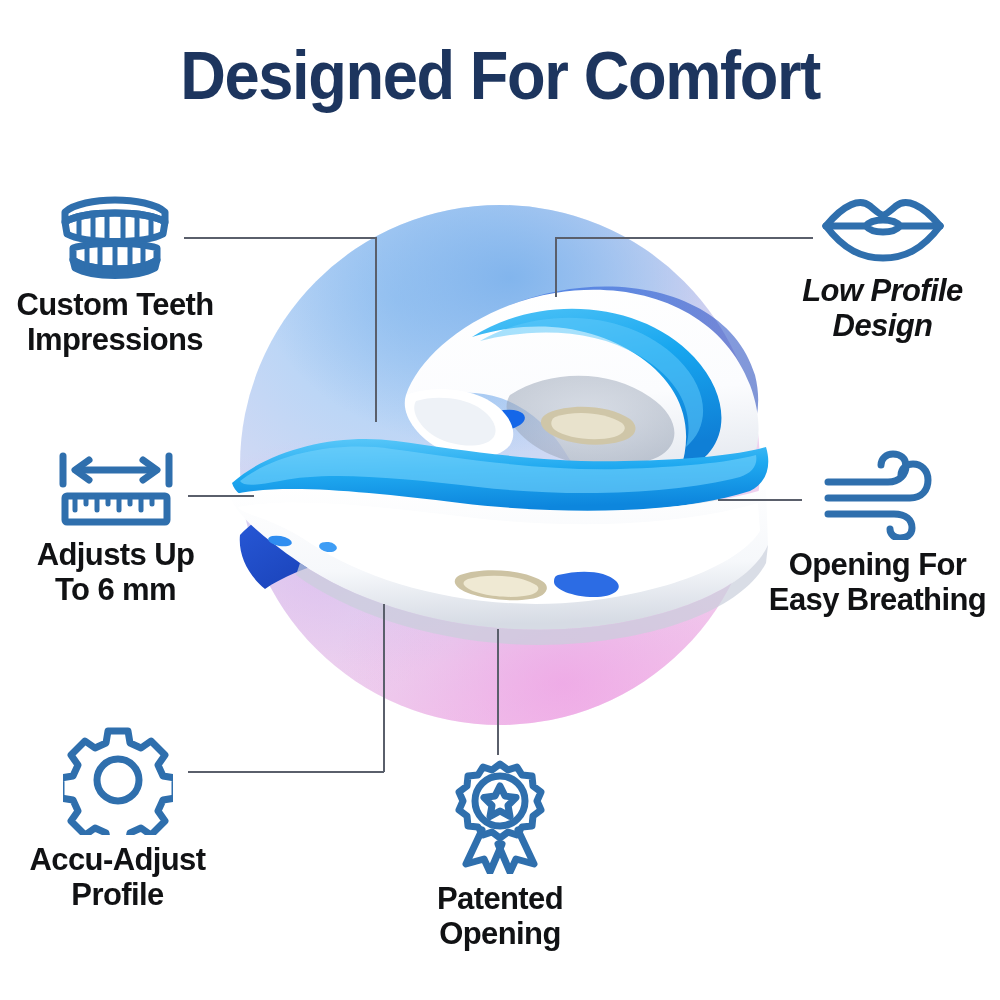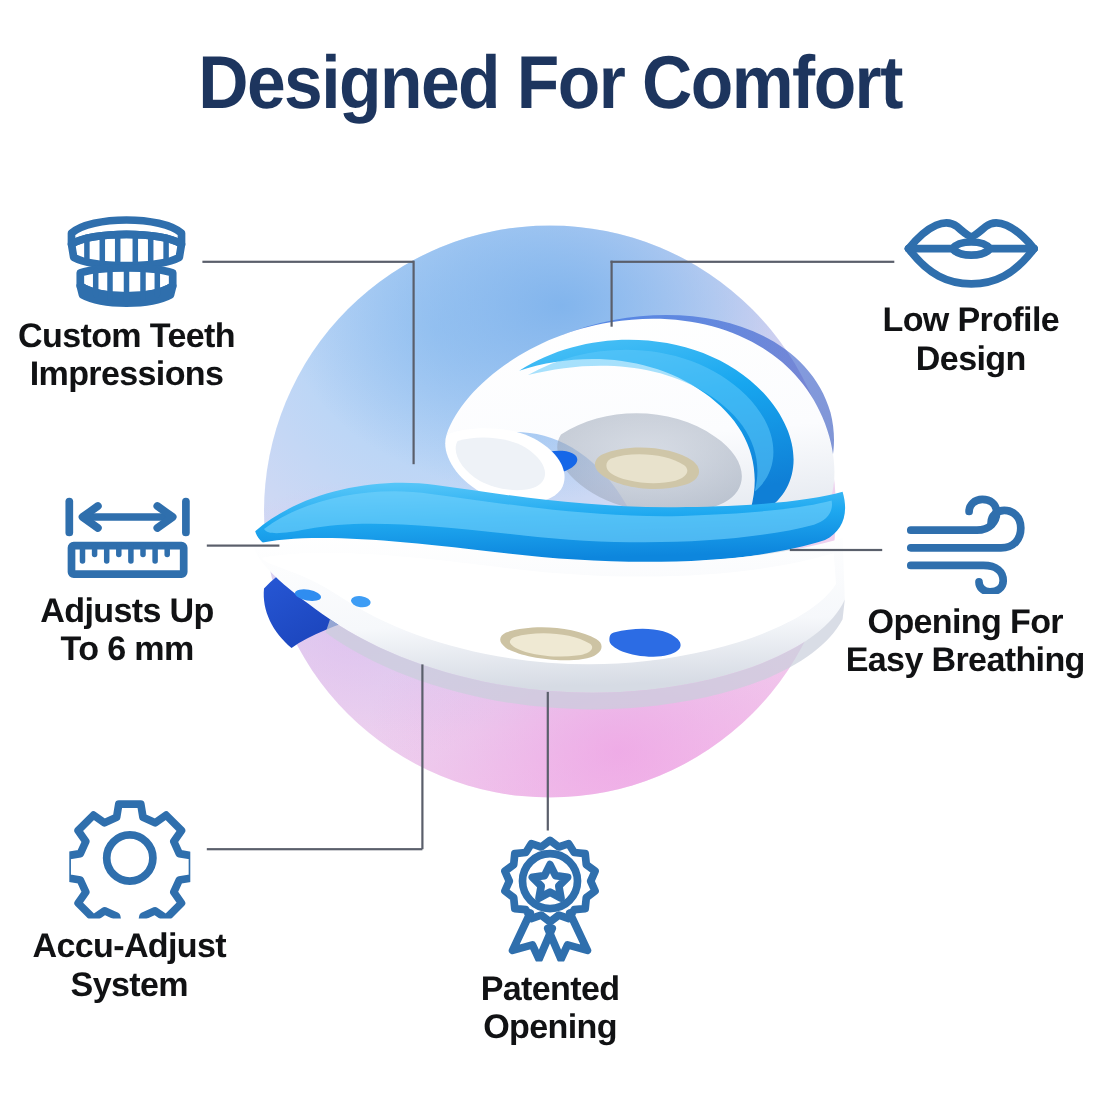--- a/index.html
+++ b/index.html
@@ -64,21 +64,21 @@
     font-weight:bold;
     color:#111214;
     letter-spacing:-0.6px;
     white-space:pre-line;
     font-family:"Liberation Sans","DejaVu Sans",sans-serif;
   }
 
   #f-teeth   {left:-5px; top:188px; width:240px;}
   #f-ruler   {left:8px;  top:450px; width:215px;}
   #f-gear    {left:5px;  top:725px; width:225px;}
-  #f-lips    {left:765px;top:188px; width:235px;}
+  #f-lips    {left:765px;top:188px; width:235px;font-style:italic;}
   #f-wind    {left:755px;top:450px; width:245px;}
   #f-patent  {left:385px;top:758px; width:230px;}
 
   
   .ico{stroke:#2f6fad;fill:none;stroke-width:7;stroke-linecap:round;stroke-linejoin:round;}
   .ico-thin{stroke:#2f6fad;fill:none;stroke-width:5;stroke-linecap:round;stroke-linejoin:round;}
 </style>
 </head>
 <body>
 
@@ -252,21 +252,21 @@
   </div>
 
   <div class="feat" id="f-gear">
     <div class="icon">
       <svg width="110" height="110" viewBox="0 0 110 110">
         <path class="ico" d="M45 6 h20 l2 12 l11 5 l10 -7 l14 14 l-7 10 l5 11 l12 2 v20 l-12 2 l-5 11 l7 10 l-14 14 l-10 -7 l-11 5 l-2 12 h-20 l-2 -12 l-11 -5 l-10 7 l-14 -14 l7 -10 l-5 -11 l-12 -2 v-20 l12 -2 l5 -11 l-7 -10 l14 -14 l10 7 l11 -5 Z"></path>
         <circle class="ico" cx="55" cy="55" r="21"></circle>
       </svg>
     </div>
     <div class="caption">Accu-Adjust
-System</div>
+Profile</div>
   </div>
 
   <div class="feat" id="f-lips">
     <div class="icon">
       <svg width="130" height="78" viewBox="0 0 130 78">
         <path class="ico" d="M8 38 C26 16 42 10 52 18 C58 23 62 27 65 27 C68 27 72 23 78 18 C88 10 104 16 122 38"></path>
         <path class="ico" d="M8 38 C26 62 44 70 65 70 C86 70 104 62 122 38"></path>
         <path class="ico" d="M48 38 C54 30 76 30 82 38 C76 46 54 46 48 38 Z"></path>
         <line class="ico" x1="8" y1="38" x2="48" y2="38"></line>
         <line class="ico" x1="82" y1="38" x2="122" y2="38"></line>

